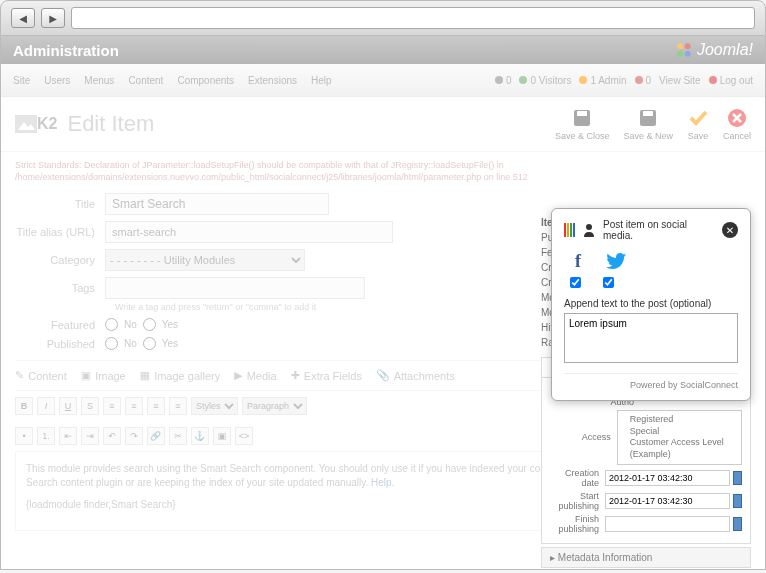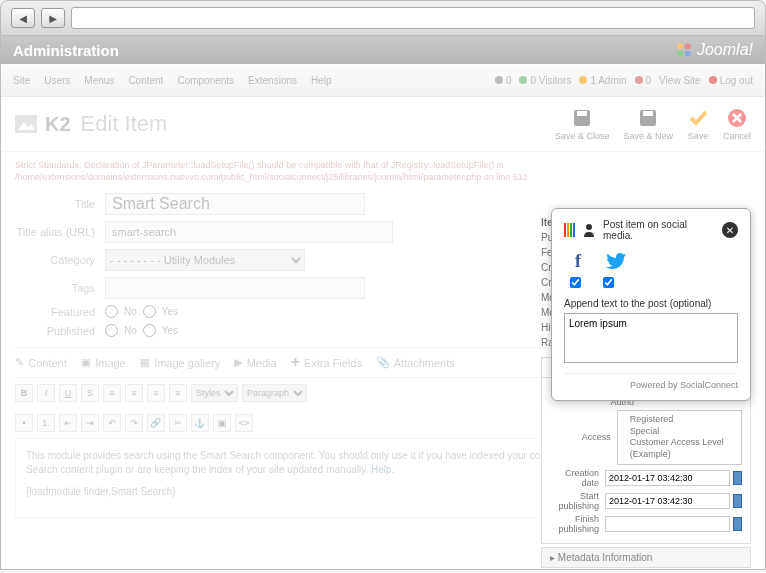--- a/index.html
+++ b/index.html
@@ -12,31 +12,31 @@
 .admin-header h1{font-size:15px;font-weight:bold}
 .joomla-logo{display:flex;align-items:center;gap:4px;font-size:16px;font-style:italic}
 .joomla-logo svg{width:18px;height:18px}
 .top-menu{background:linear-gradient(#f8f8f8,#e8e8e8);height:14px;display:flex;align-items:center;justify-content:space-between;padding:16px 12px;font-size:10px;color:#888;border-bottom:1px solid #ddd;opacity:.55}
 .top-menu-left{display:flex;gap:14px}
 .top-menu-right{display:flex;gap:8px;align-items:center}
 .tm-item{display:flex;align-items:center;gap:3px}
 .dot{width:8px;height:8px;border-radius:50%;display:inline-block}
 .page-header{display:flex;align-items:center;justify-content:space-between;padding:10px 14px;border-bottom:1px solid #eee;opacity:.5}
 .page-title{display:flex;align-items:center;gap:10px;color:#aaa}
-.k2-logo{display:flex;align-items:center;gap:8px;font-size:20px;font-weight:bold;color:#999}
+.k2-logo{display:flex;align-items:center;gap:0;font-size:16px;font-weight:bold;color:#999}
 .page-title h2{font-size:22px;font-weight:normal;color:#bbb}
 .actions{display:flex;gap:14px}
 .action{display:flex;flex-direction:column;align-items:center;font-size:9px;color:#666;cursor:pointer}
 .action-icon{width:22px;height:22px;margin-bottom:2px;display:flex;align-items:center;justify-content:center}
 .content-area{padding:8px 14px;position:relative;opacity:.5}
 .warning{font-size:9px;color:#c99;margin-bottom:10px;line-height:1.3}
 .form-row{display:flex;align-items:center;margin-bottom:6px;font-size:11px}
 .form-label{width:90px;text-align:right;padding-right:10px;color:#aaa}
 .form-input{height:22px;border:1px solid #ddd;padding:0 6px;font-size:13px;color:#888;background:#fafafa}
-.title-input{width:260px;font-size:16px}
+.title-input{width:224px;font-size:12px}
 .alias-input{width:288px;font-size:11px}
 .select-main{height:22px;width:200px;border:1px solid #ddd;font-size:11px;color:#888}
 .hint{font-size:9px;color:#bbb;margin-left:100px;margin-top:-3px;margin-bottom:6px}
 .radio-row{display:flex;gap:6px;align-items:center;font-size:10px;color:#999}
 .tabs-bar{display:flex;gap:14px;padding:8px 0;border-top:1px solid #eee;border-bottom:1px solid #eee;margin-top:10px;font-size:11px;color:#aaa}
 .tab{display:flex;align-items:center;gap:4px;cursor:pointer}
 .editor-toolbar{display:flex;gap:4px;padding:6px 0;flex-wrap:wrap}
 .ed-btn{width:18px;height:18px;border:1px solid #ddd;background:#f8f8f8;font-size:9px;display:flex;align-items:center;justify-content:center;color:#888}
 .ed-sel{height:18px;border:1px solid #ddd;font-size:9px;color:#888}
 .editor-body{border:1px solid #eee;padding:10px;font-size:10px;color:#aaa;line-height:1.4;min-height:80px}
@@ -196,20 +196,21 @@
             <input class="form-input alias-input" value="smart-search" style="">
           </div>
         <div class="form-row">
             <span class="form-label">Category</span>
             <select class="select-main"><option>- - - - - - - - Utility Modules</option></select>
           </div>
         <div class="form-row">
             <span class="form-label">Tags</span>
             <input class="form-input" style="width: 260px;">
           </div>
+        <div class="hint">Write a tag and press "return" or "comma" to add it</div>
         <div class="form-row">
             <span class="form-label">Featured</span>
             <div class="radio-row">
               <input type="radio" style="">
               <span>No</span>
               <input type="radio" style="">
               <span>Yes</span>
             </div>
           </div>
         <div class="form-row">

